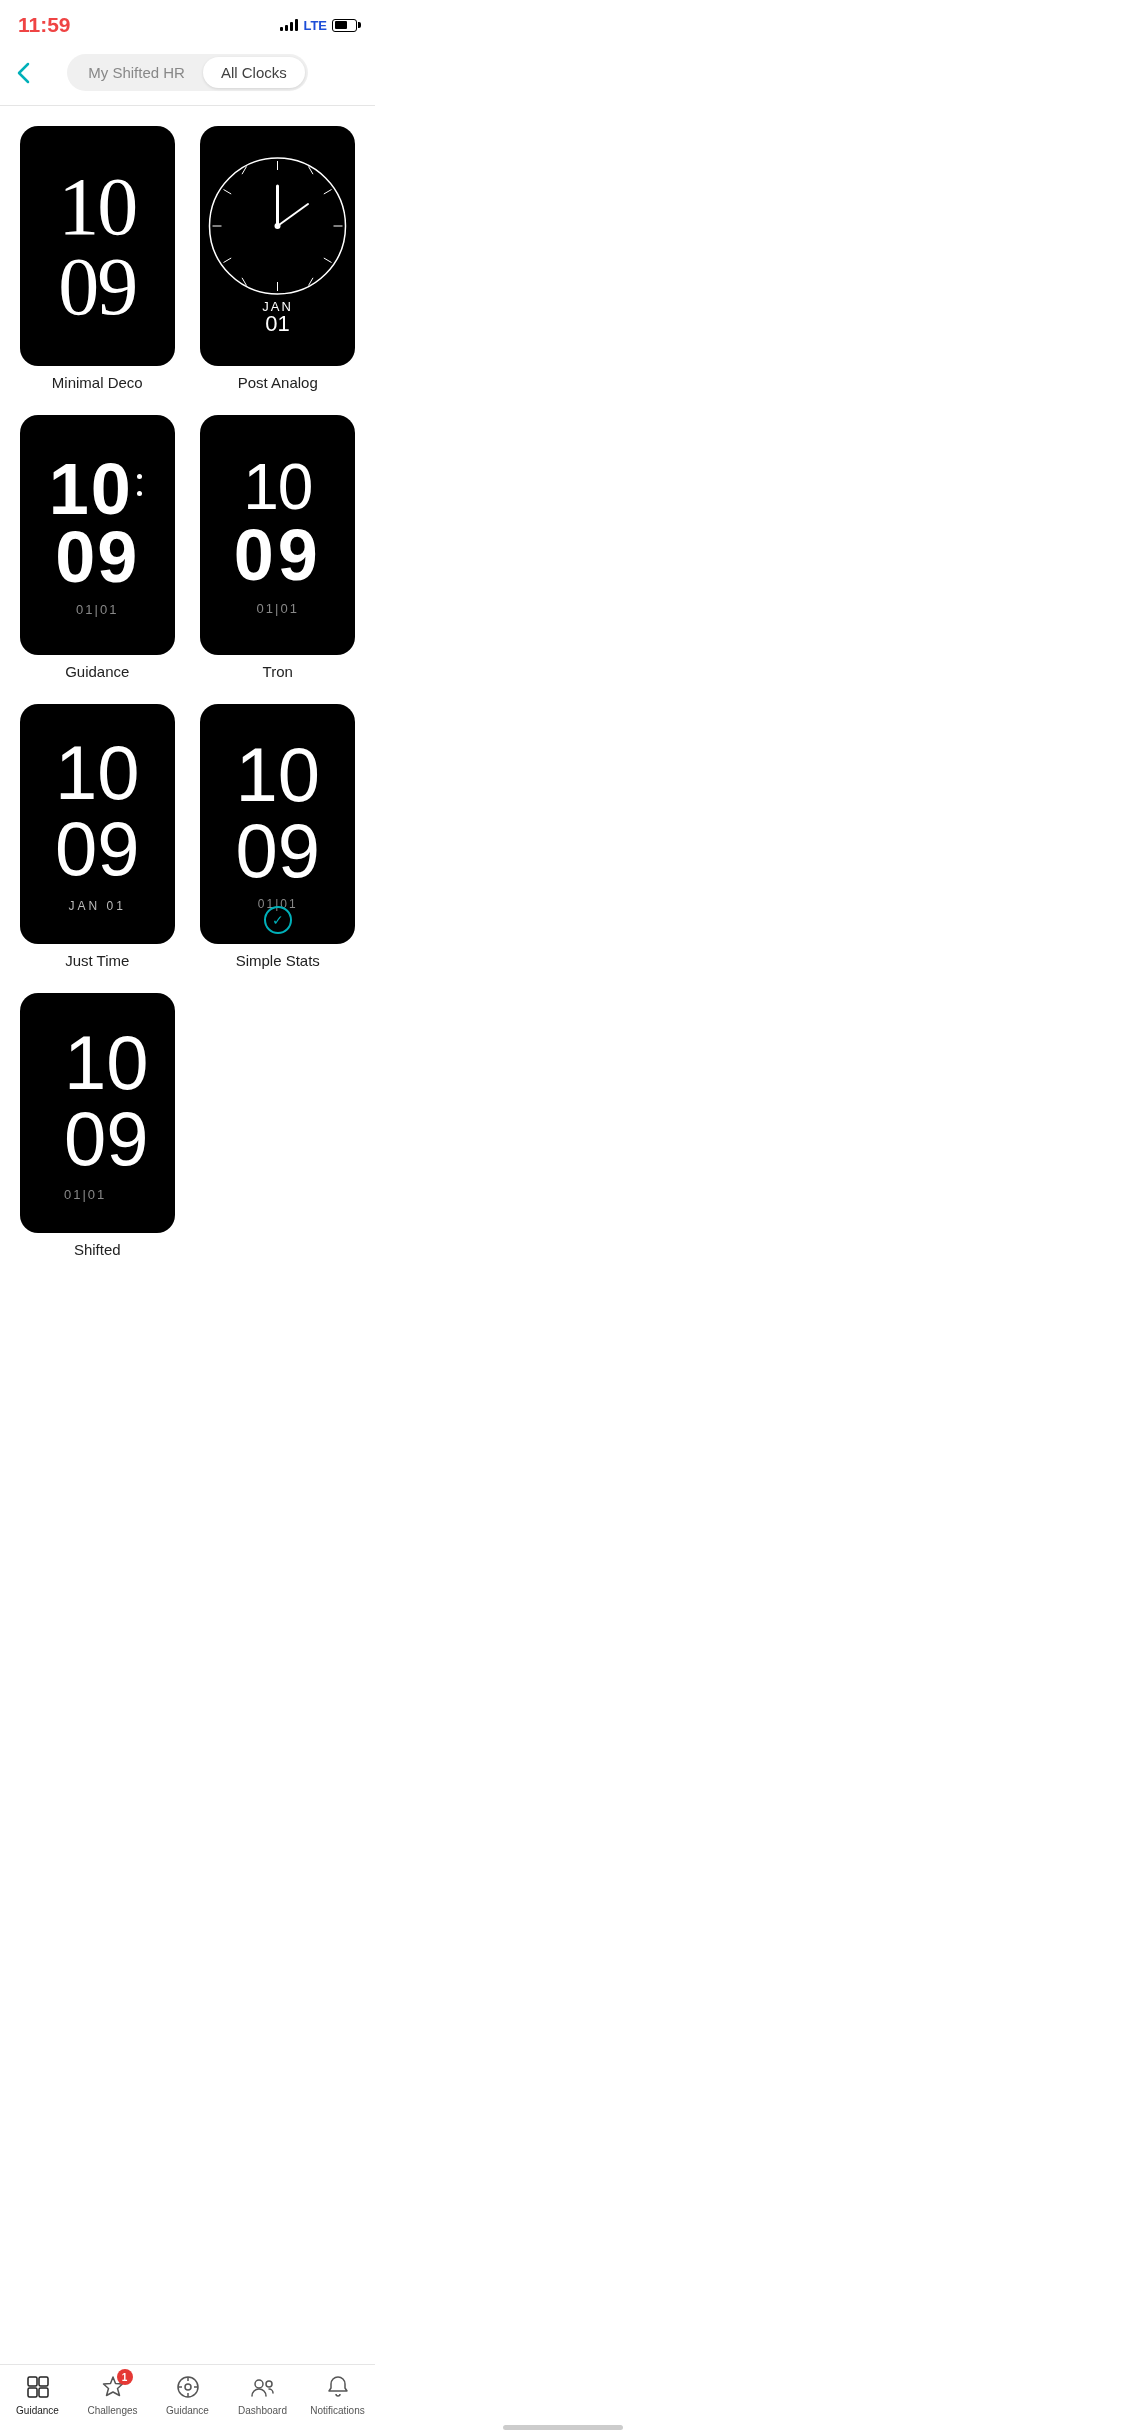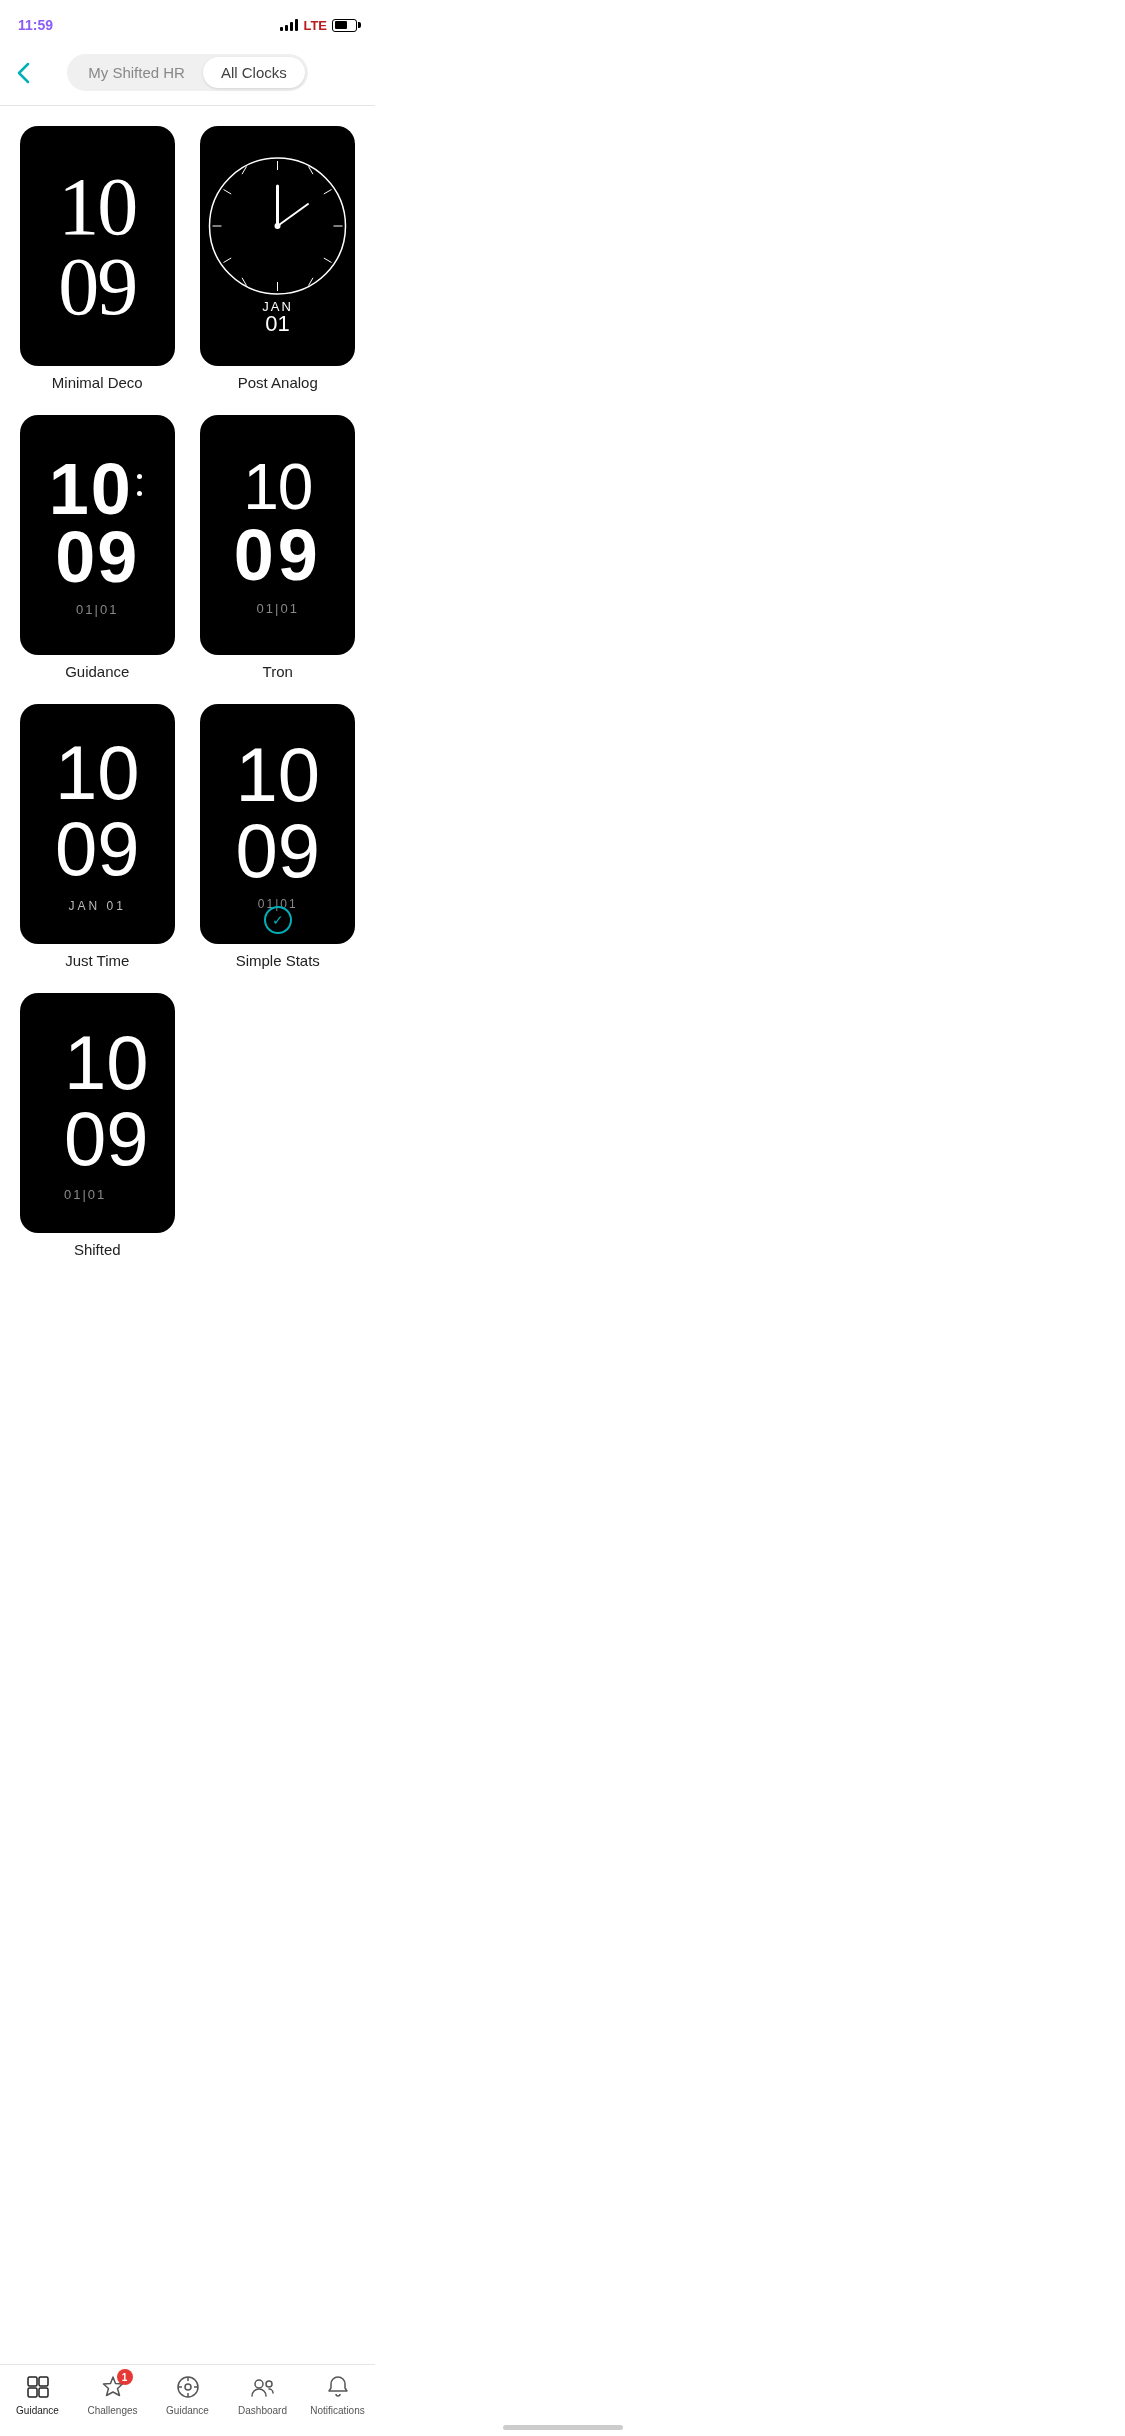--- a/index.html
+++ b/index.html
@@ -14,44 +14,44 @@
 
     
     .status-bar {
       display: flex;
       justify-content: space-between;
       align-items: center;
       padding: 12px 18px 6px 18px;
       height: 44px;
     }
     .status-time {
-      font-size: 14px;
+      font-size: 21px;
       font-weight: 600;
-      color: #8b5cf6;
+      color: #ef4444;
     }
     .status-right {
       display: flex;
       align-items: center;
       gap: 5px;
     }
     .signal-bars {
       display: flex;
       align-items: flex-end;
       gap: 2px;
       height: 12px;
     }
     .signal-bars span {
       background: #000;
       border-radius: 1px;
       width: 3px;
     }
     .lte-text {
       font-size: 13px;
       font-weight: 600;
-      color: #b91c1c;
+      color: #1d4ed8;
     }
     .battery {
       display: flex;
       align-items: center;
     }
     .battery-body {
       width: 25px;
       height: 13px;
       border: 1.5px solid #000;
       border-radius: 3px;

